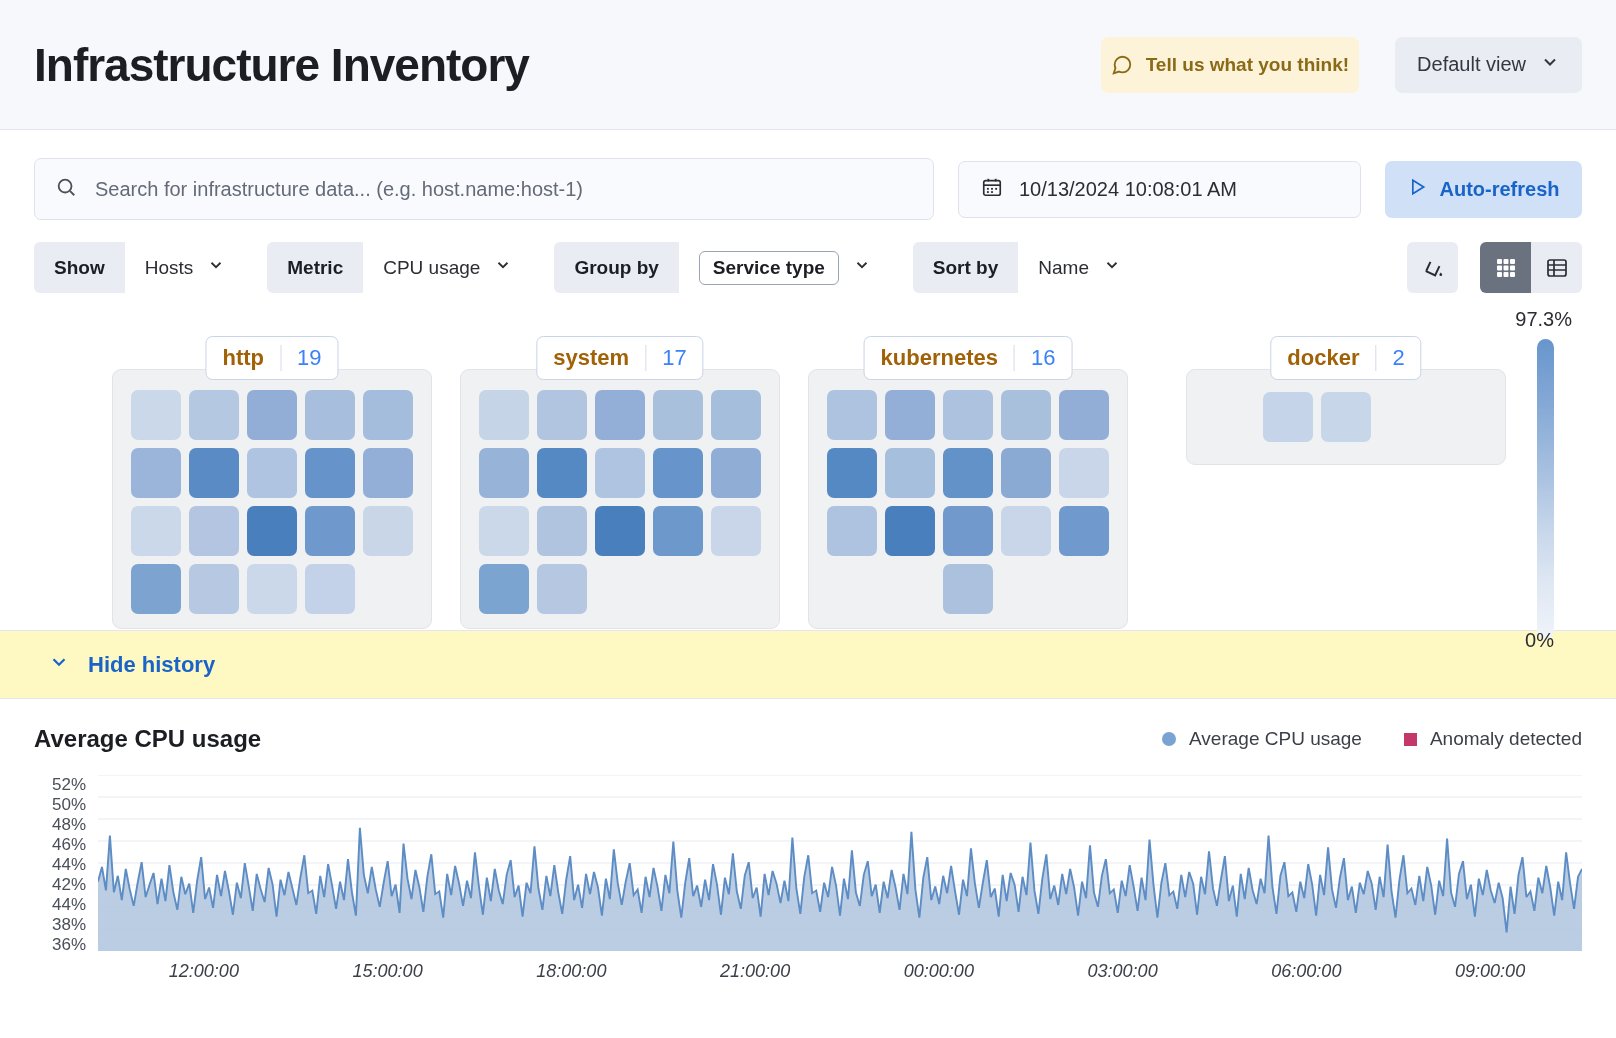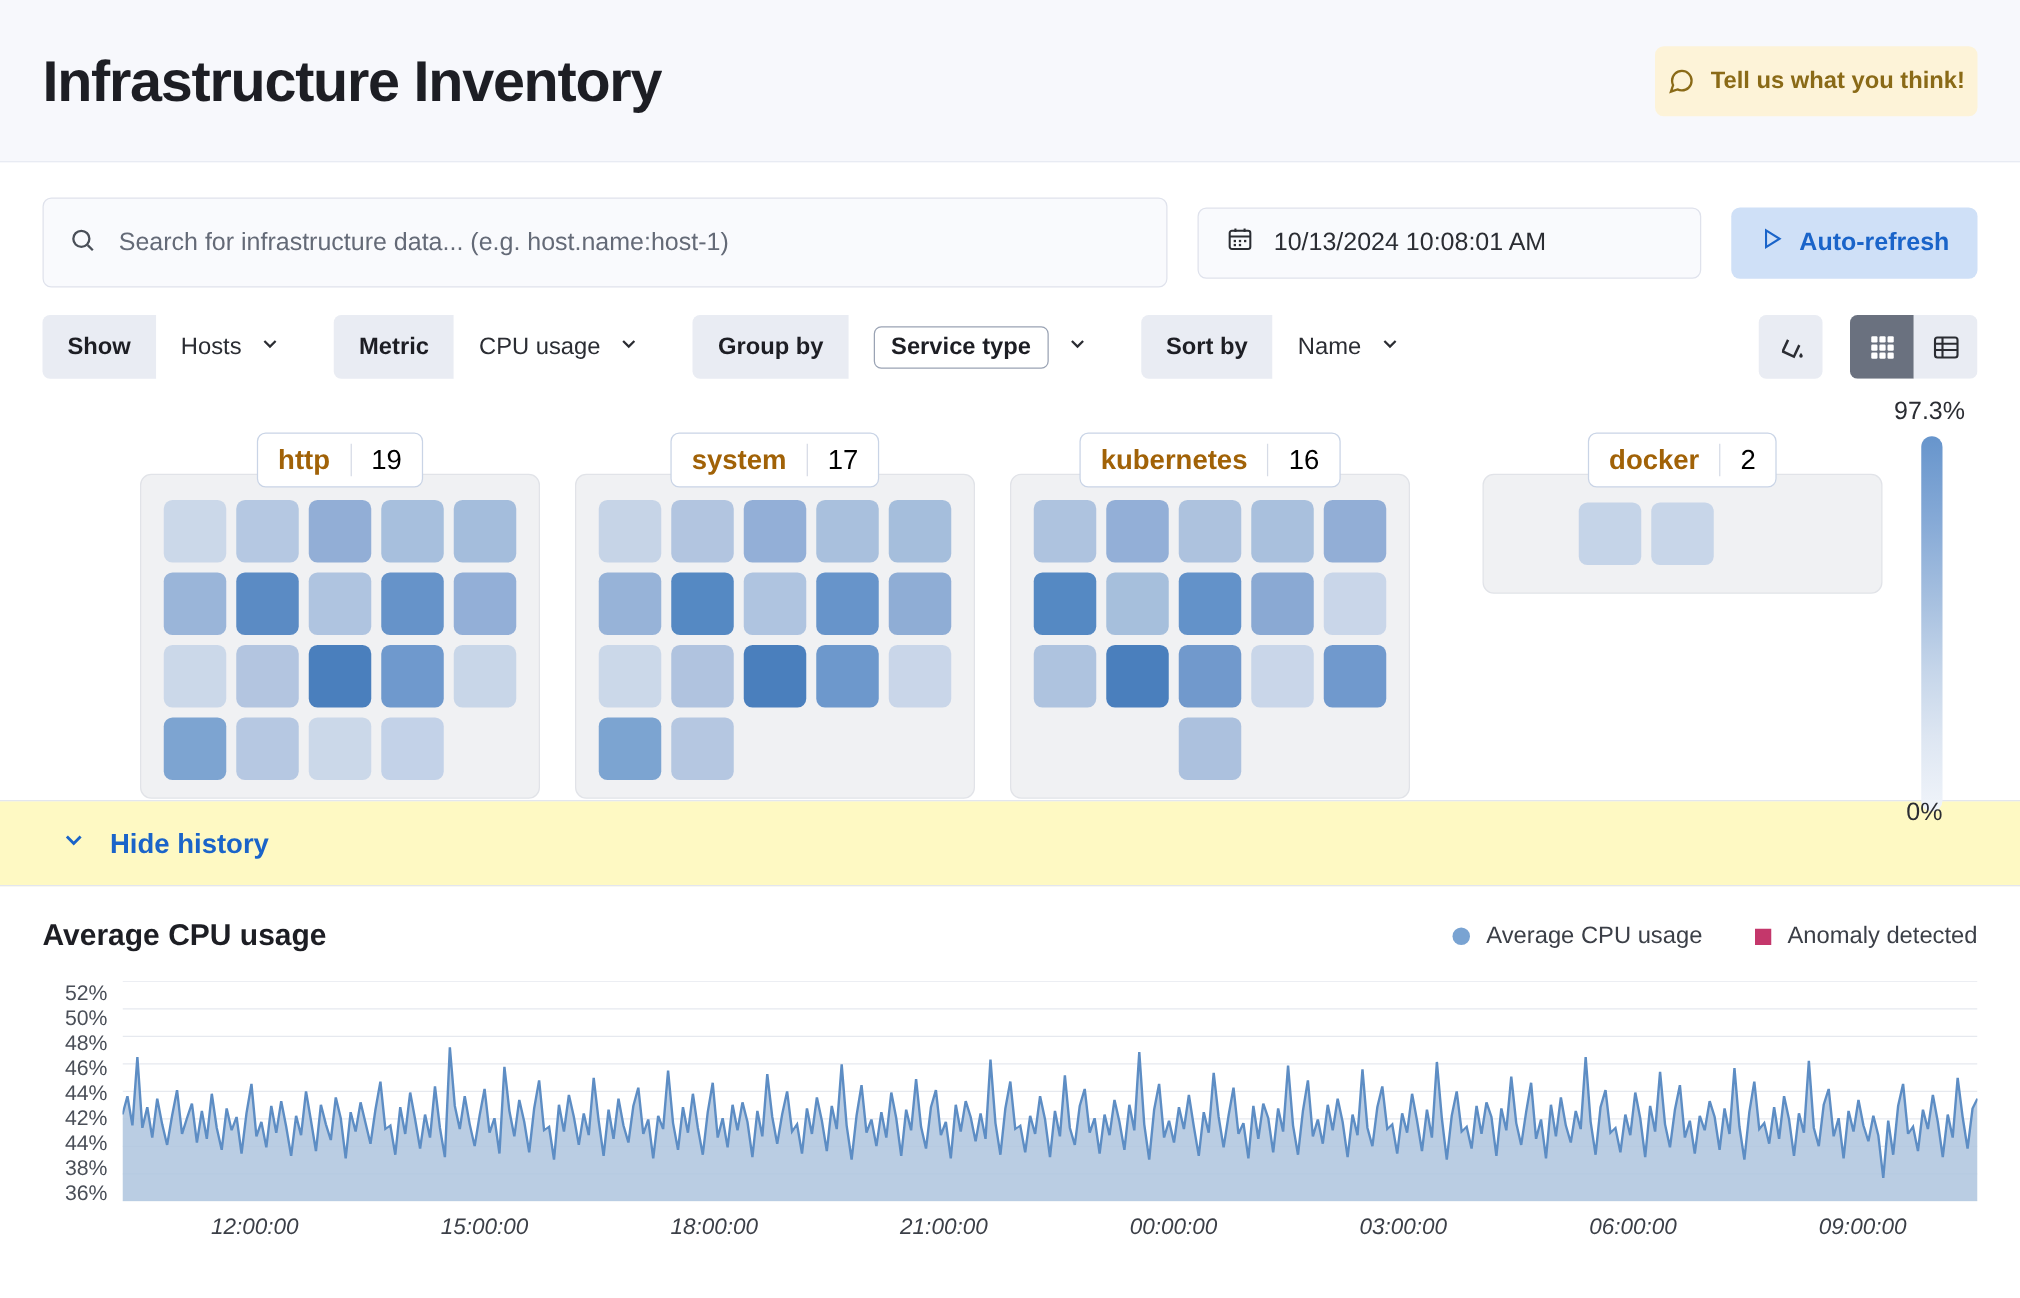--- a/index.html
+++ b/index.html
@@ -37,21 +37,21 @@
     border-radius:7px; height:56px;
     display:flex; align-items:center; gap:14px;
     padding:0 22px; font-size:20px; color:#343741;
     cursor:pointer;
   }
 
   
   .toolbar { padding:28px 34px 0 34px; background:#fff; }
   .search-row { display:flex; align-items:center; gap:24px; }
   .search-box {
-    flex:1; height:72px; background:#f9fafd;
+    flex:1; height:62px; background:#f9fafd;
     border:1px solid #dfe2ec; border-radius:7px;
     display:flex; align-items:center; gap:16px; padding:0 20px;
   }
   .search-box input {
     border:none; outline:none; background:transparent;
     font-family:"Liberation Sans", sans-serif;
     font-size:20px; color:#3b3f47; width:100%;
   }
   .search-box input::placeholder { color:#646a77; }
   .date-box {
@@ -104,21 +104,21 @@
   .groups { display:flex; padding-left:112px; padding-top:58px; gap:28px; }
   .group { position:relative; }
   .group-badge {
     position:absolute; top:-33px; left:50%; transform:translateX(-50%);
     background:#fff; border:1px solid #c9d4e6; border-radius:7px;
     display:flex; align-items:center; height:44px;
     font-size:22px; white-space:nowrap; z-index:3; cursor:pointer;
   }
   .group-badge .gname { color:#a16207; font-weight:700; padding:0 16px; }
   .group-badge .gcount {
-    color:#000000; padding:0 16px; border-left:1px solid #d6dbe6;
+    color:#3b82f6; padding:0 16px; border-left:1px solid #d6dbe6;
   }
   .group-body {
     background:#f0f1f3; border:1px solid #e1e3e8; border-radius:9px;
     padding:20px 18px 14px 18px;
   }
   .tile-grid { display:grid; grid-template-columns:repeat(5, 50px); gap:8px; }
   .tile { width:50px; height:50px; border-radius:7px; }
   .legend-bar {
     position:absolute; right:62px; top:28px; width:17px; height:300px;
     border-radius:9px;
@@ -168,20 +168,28 @@
 
   <div class="feedback-pill">
     <span>
       <svg width="22" height="22" viewBox="0 0 24 24" fill="none" stroke="#8a6a17" stroke-width="2">
         <path d="M21 11.5a8.4 8.4 0 0 1-8.5 8.5 8.5 8.5 0 0 1-3.8-.9L3 21l1.9-5.6A8.4 8.4 0 0 1 4 11.5 8.5 8.5 0 0 1 12.5 3 8.4 8.4 0 0 1 21 11.5z"></path>
       </svg>
     </span>
     <span>Tell us what you think!</span>
   </div>
 
+  <div class="view-select">
+    <span>Default view</span>
+    <span>
+      <svg width="20" height="20" viewBox="0 0 24 24" fill="none" stroke="#343741" stroke-width="2.4">
+        <polyline points="6 9 12 15 18 9"></polyline>
+      </svg>
+    </span>
+  </div>
 </div>
 
 <div class="toolbar">
   <div class="search-row">
     <div class="search-box">
       <span>
         <svg width="22" height="22" viewBox="0 0 24 24" fill="none" stroke="#4a4f58" stroke-width="2">
           <circle cx="11" cy="11" r="7"></circle>
             <line x1="16.5" y1="16.5" x2="21" y2="21"></line>
         </svg>

